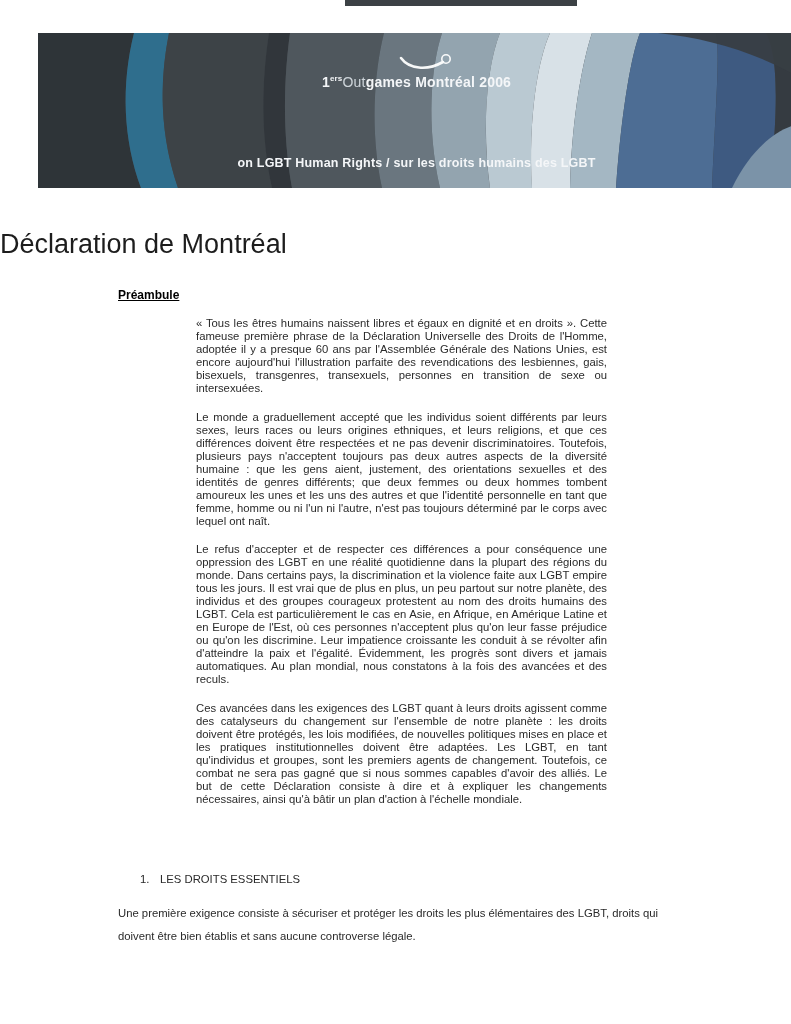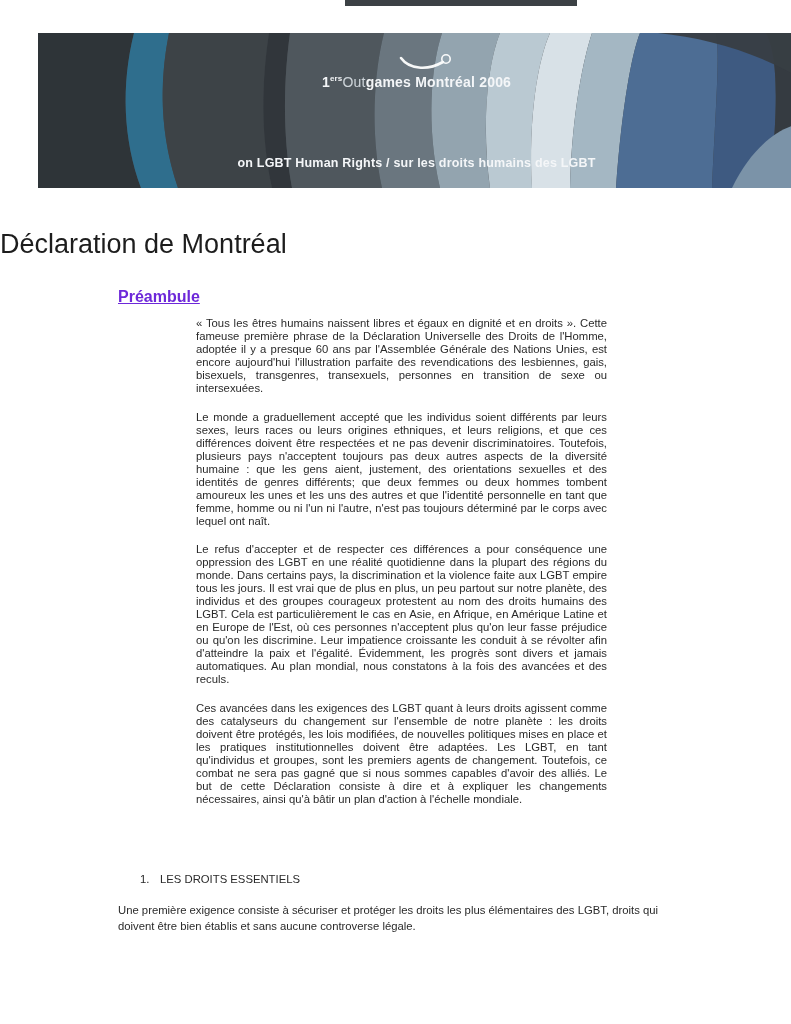--- a/index.html
+++ b/index.html
@@ -19,31 +19,31 @@
   .logo-line{top:41px;font-size:14px;font-weight:bold;letter-spacing:.2px;}
   .logo-line sup{font-size:8px;}
   .logo-line .light{font-weight:400;color:#e3eaef;opacity:.85;}
   .presents{top:75px;font-style:italic;font-size:12.5px;letter-spacing:.3px;}
   .conf-title{top:96px;font-weight:bold;font-size:18px;letter-spacing:3.2px;white-space:nowrap;}
   .conf-sub{top:123px;font-weight:bold;font-size:12.5px;letter-spacing:.2px;}
 
   
   .doc-title{position:absolute;top:229px;left:0;width:100%;text-align:left;
              font-size:27px;color:#1d1d1d;}
-  .preamble{position:absolute;top:288px;left:118px;font-size:16px;font-weight:bold;
-            text-decoration:underline;color:#6d28d9;}
+  .preamble{position:absolute;top:288px;left:118px;font-size:12px;font-weight:bold;
+            text-decoration:underline;color:#000000;}
   .body-block{position:absolute;top:317px;left:196px;width:411px;color:#2a2a2a;
               font-size:11.3px;line-height:13px;text-align:justify;}
   .body-block p{margin:0 0 15.5px 0;}
   .body-block p:last-child{margin-bottom:0;}
   .list-row{position:absolute;top:873px;left:140px;font-size:11.3px;color:#2a2a2a;
             display:flex;}
   .list-row .num{width:20px;}
   .closing{position:absolute;top:902px;left:118px;width:557px;font-size:11.3px;
-           line-height:16px;color:#2a2a2a;}
+           line-height:23px;color:#2a2a2a;}
 </style>
 </head>
 <body>
 
 <div class="artifact-top"></div>
 <div class="artifact-right"></div>
 
 <div class="banner">
   <svg class="bg" width="757" height="155" viewBox="0 0 757 155" preserveAspectRatio="none">
     <rect width="757" height="155" fill="#454b50"></rect>

